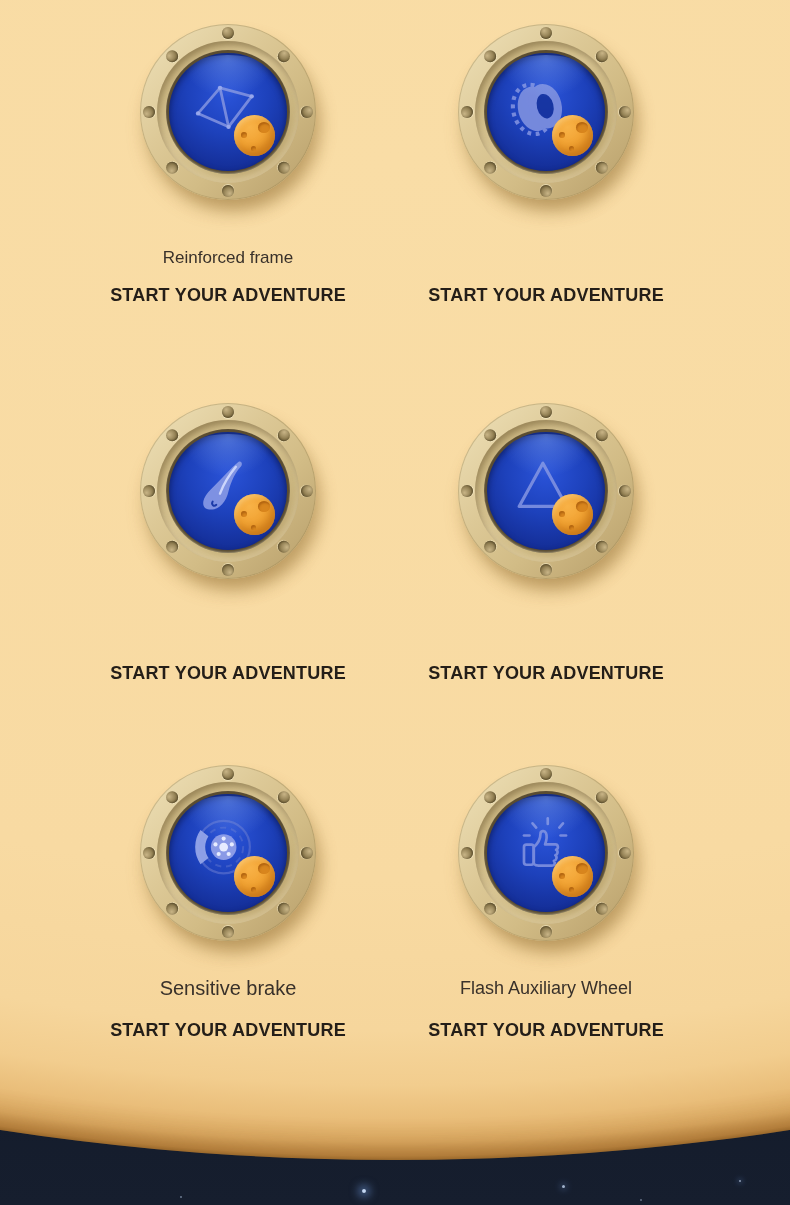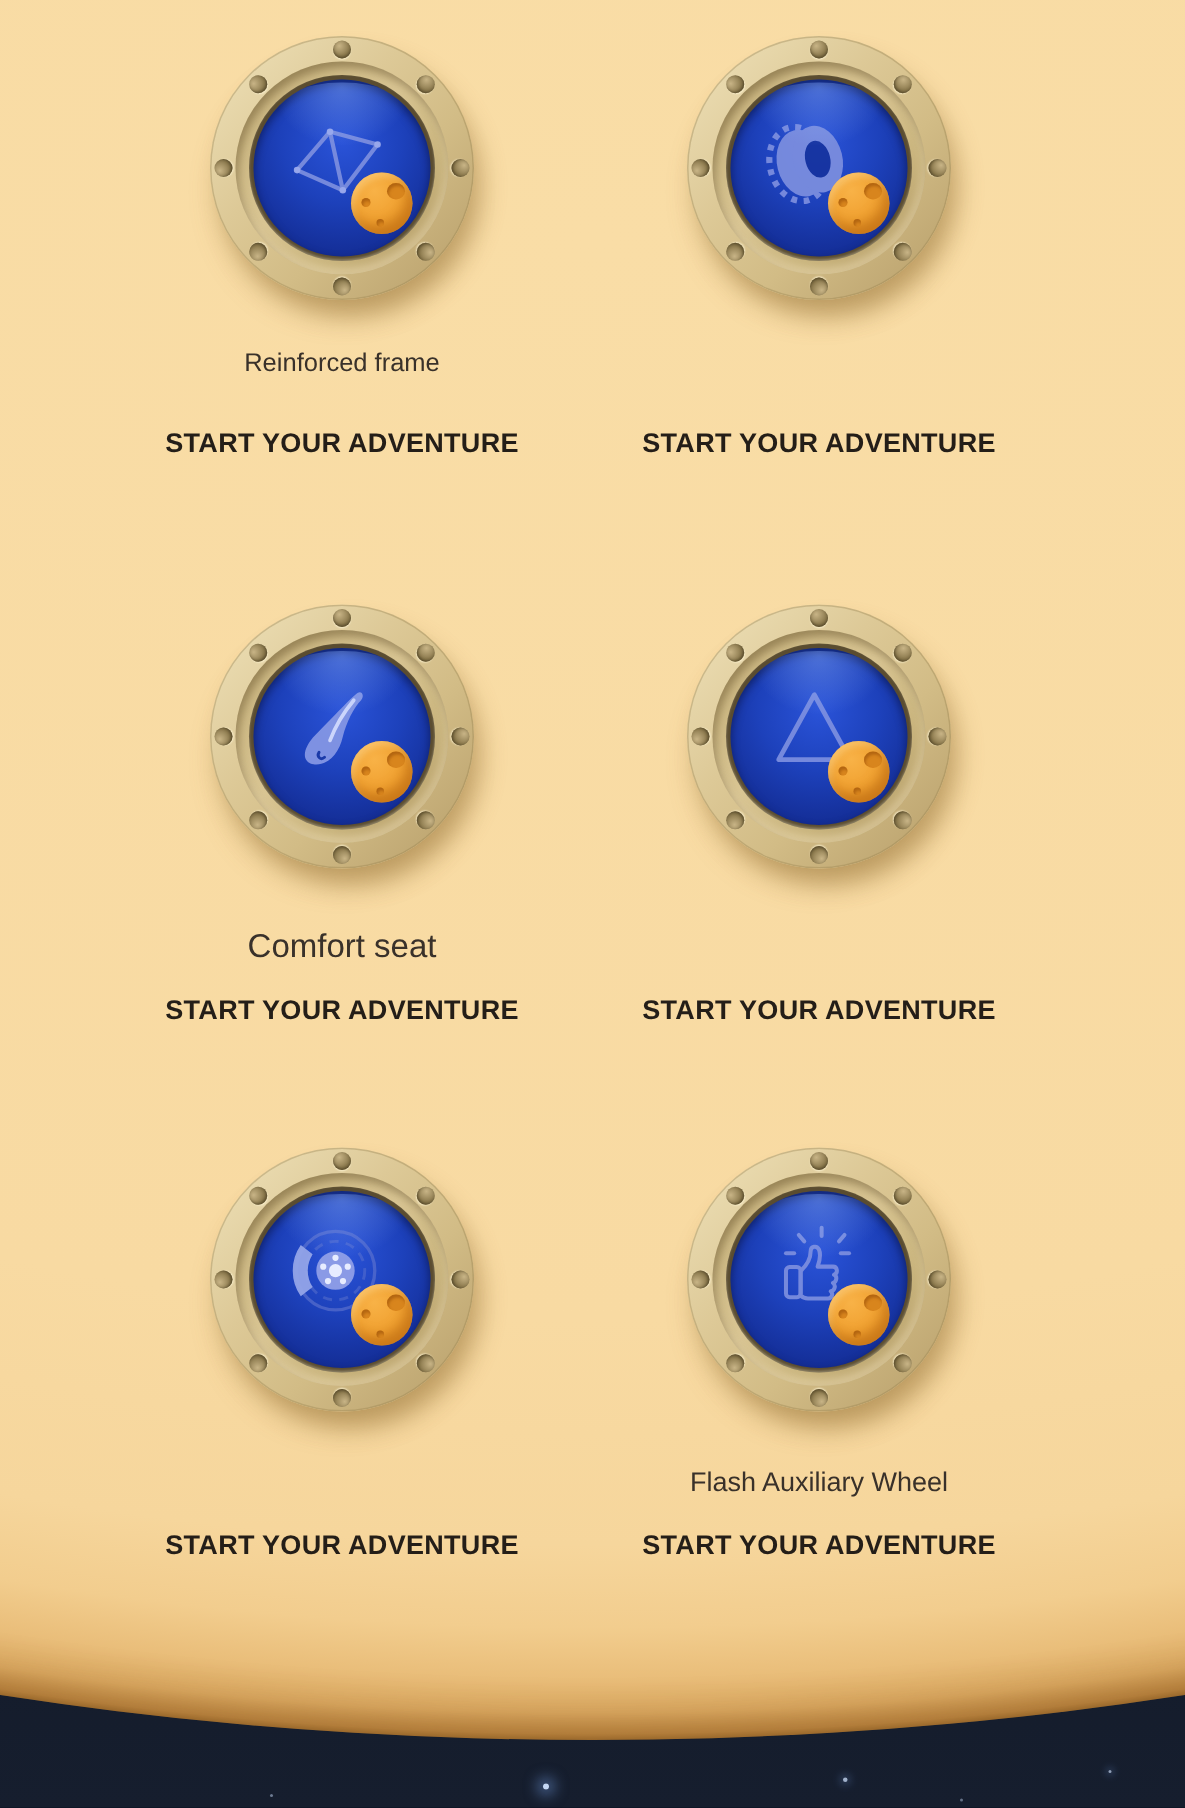--- a/index.html
+++ b/index.html
@@ -16,21 +16,21 @@
   .s5{left:640px;top:1199px;width:2px;height:2px;opacity:.45;}
 
   
   .planet{position:absolute;left:-1230px;top:-840px;width:3250px;height:2000px;border-radius:50%;
     background:radial-gradient(closest-side,#f9dda6 0%,#f8daa2 72%,#f6d69c 87%,#f2cd8e 92.5%,#e9bd79 96%,#dcaa62 98.2%,#c08a44 99.6%,#a37233 100%);
     box-shadow:inset 0 -14px 26px rgba(130,80,25,.28);}
 
   
   .feature{position:absolute;top:0;width:376px;height:1205px;}
   .fl{left:40px;} .fr{left:358px;}
-  .r1 .porthole{top:24px;} .r1 .title{top:228px;} .r1 .cta{top:284px;}
+  .r1 .porthole{top:24px;} .r1 .title{top:244px;} .r1 .cta{top:284px;}
   .r2 .porthole{top:403px;} .r2 .title{top:617px;} .r2 .cta{top:662px;}
   .r3 .porthole{top:765px;} .r3 .title{top:974px;} .r3 .cta{top:1019px;}
 
   .title{position:absolute;left:0;width:100%;text-align:center;line-height:28px;color:#39312a;}
   .t17{font-size:17px;} .t18{font-size:18px;text-align:center;} .t20{font-size:20px;} .t21{font-size:21px;} .t22{font-size:22px;}
   .cta{position:absolute;left:0;width:100%;text-align:center;line-height:22px;font-size:18px;font-weight:700;
        letter-spacing:.2px;color:#241e18;}
 
   
   .porthole{position:absolute;left:50%;margin-left:-88px;width:176px;height:176px;}
@@ -173,21 +173,20 @@
           <path d="M22 44.5 C20.5 47 23 49 25 47.2" stroke="#1b3aa8" stroke-width="1.6" fill="none" stroke-linecap="round"></path>
         </svg>
         <div class="moon">
           <i class="crater c1"></i>
             <i class="crater c2"></i>
             <i class="crater c3"></i>
         </div>
         <div class="sheen"></div>
       </div>
     </div>
-    <div class="title t22">Comfort seat</div>
     <div class="cta">START YOUR ADVENTURE</div>
   </div>
 
   <div class="feature fr r2">
     <div class="porthole">
       <div class="ring">
         <i class="rivet" style="--a:0deg"></i>
         <i class="rivet" style="--a:45deg"></i>
         <i class="rivet" style="--a:90deg"></i>
         <i class="rivet" style="--a:135deg"></i>
@@ -243,20 +242,21 @@
           </g>
         </svg>
         <div class="moon">
           <i class="crater c1"></i>
             <i class="crater c2"></i>
             <i class="crater c3"></i>
         </div>
         <div class="sheen"></div>
       </div>
     </div>
+    <div class="title t20">Sensitive brake</div>
     <div class="cta">START YOUR ADVENTURE</div>
   </div>
 
   <div class="feature fr r3">
     <div class="porthole">
       <div class="ring">
         <i class="rivet" style="--a:0deg"></i>
         <i class="rivet" style="--a:45deg"></i>
         <i class="rivet" style="--a:90deg"></i>
         <i class="rivet" style="--a:135deg"></i>

